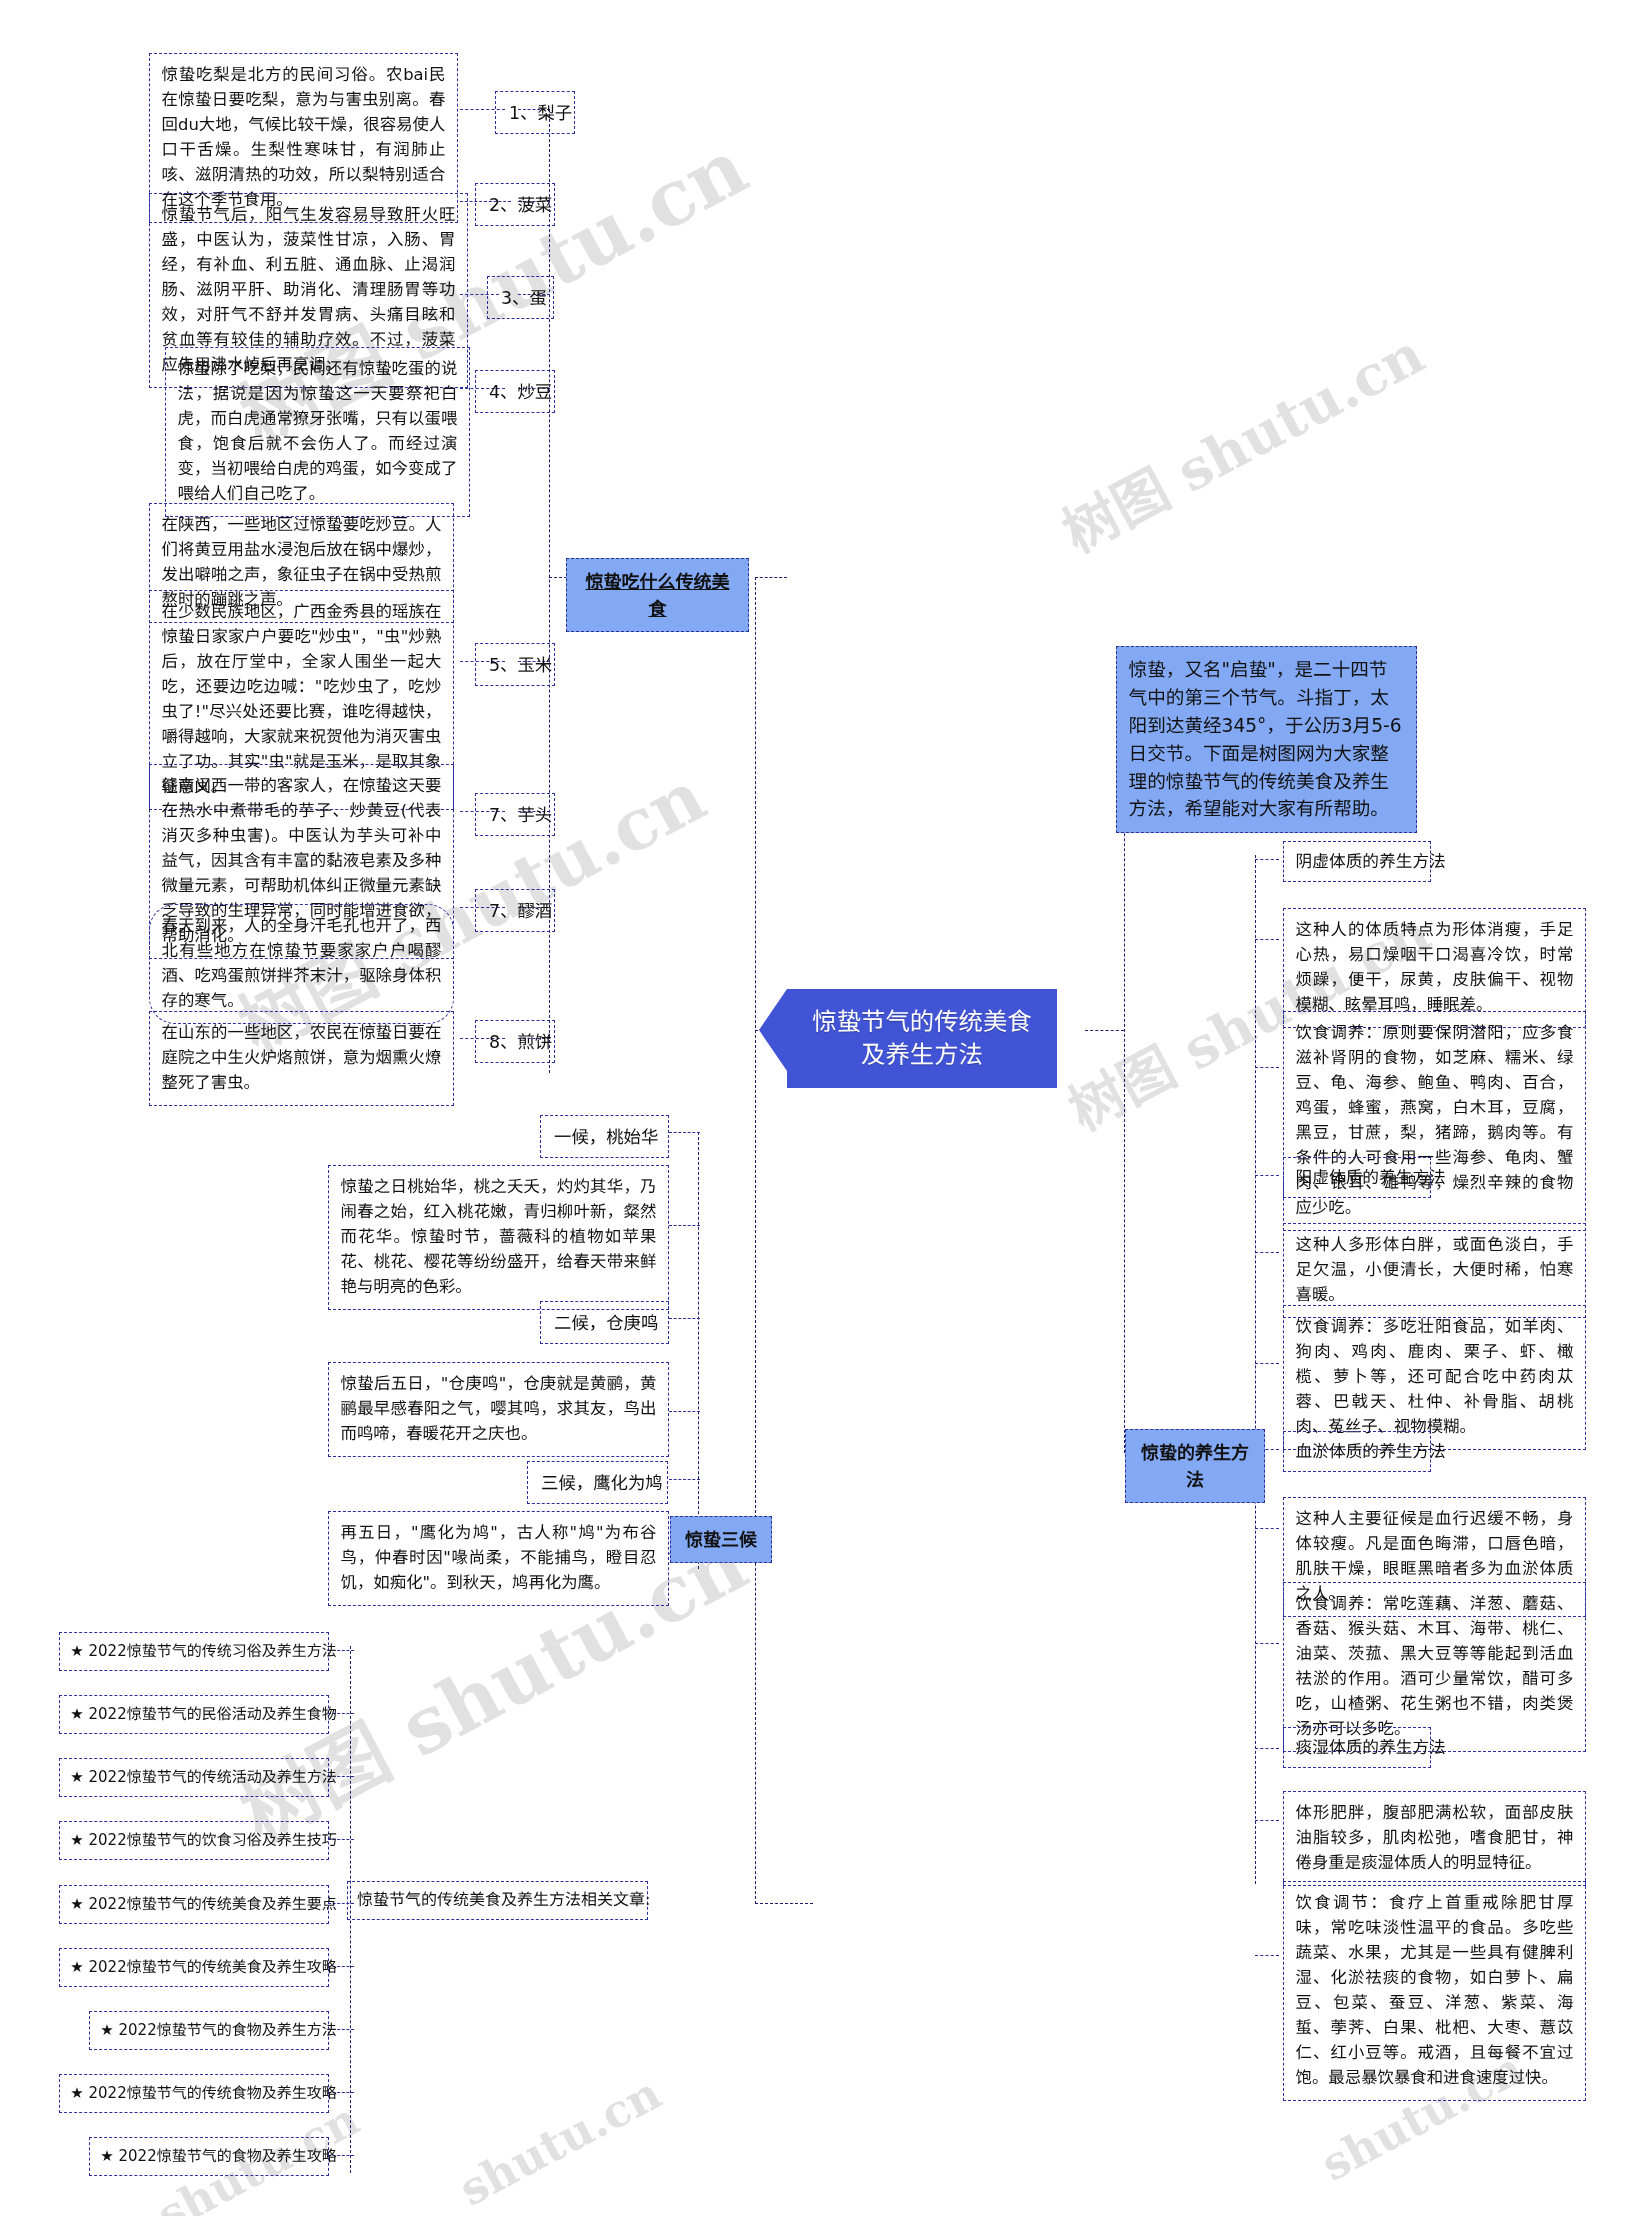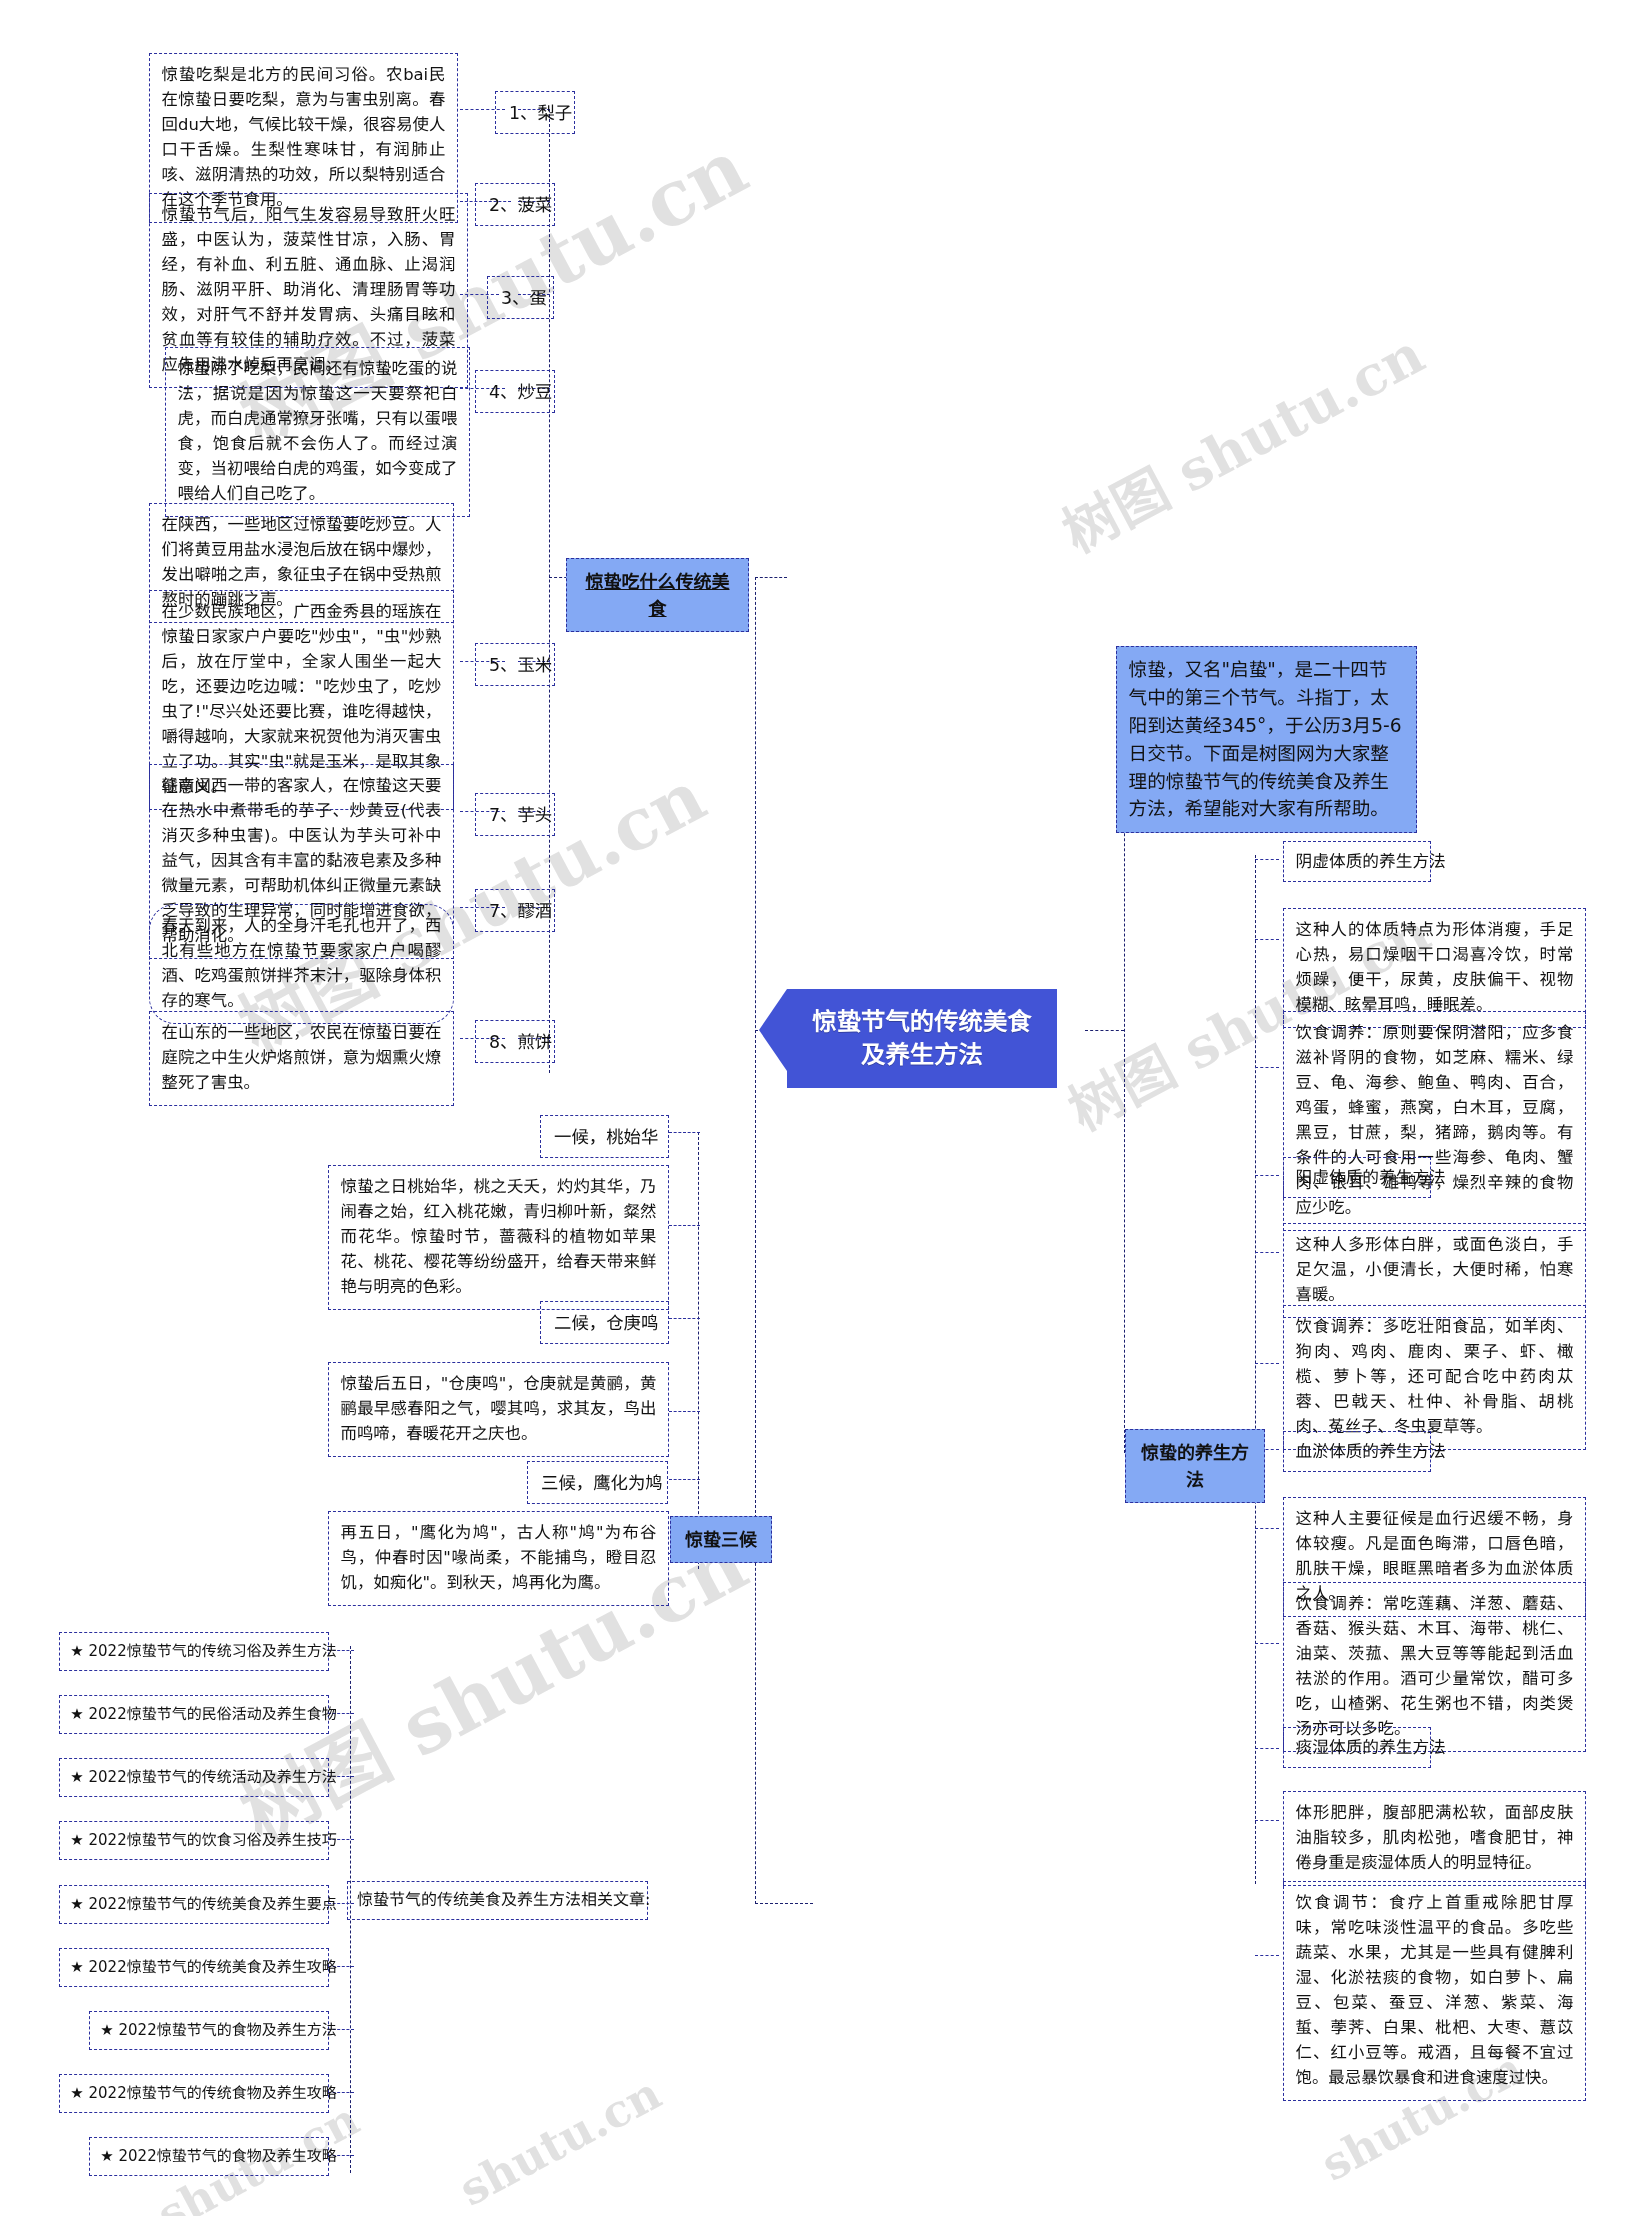--- a/index.html
+++ b/index.html
@@ -30,21 +30,21 @@
     line-height:1.5;
     font-size:16.7px;
     color:#111;
     z-index:3;
   }
   .node.center{
     border:none;
     background:#4254d6;
     color:#fff;
     font-size:24.4px;
-    font-weight:700;
+    font-weight:400;
     text-align:center;
     padding:16.7px 22px;
     line-height:1.35;
     z-index:4;
     text-shadow:0 0.6px 0 rgba(0,0,0,.25);
   }
   .node.center::before{
     content:"";
     position:absolute;
     left:-28px;top:0;
@@ -307,21 +307,21 @@
   <span>饮食调养：原则要保阴潜阳，应多食滋补肾阴的食物，如芝麻、糯米、绿豆、龟、海参、鲍鱼、鸭肉、百合，鸡蛋，蜂蜜，燕窝，白木耳，豆腐，黑豆，甘蔗，梨，猪蹄，鹅肉等。有条件的人可食用一些海参、龟肉、蟹肉、银耳、雄鸭等，燥烈辛辣的食物应少吃。</span>
 </div>
 
 <div class="node small" style="left:1283px;top:1157px;width:148px;">
   <span>阳虚体质的养生方法</span>
 </div>
 <div class="node para" style="left:1283px;top:1223px;width:303px;">
   <span>这种人多形体白胖，或面色淡白，手足欠温，小便清长，大便时稀，怕寒喜暖。</span>
 </div>
 <div class="node para" style="left:1283px;top:1305px;width:303px;">
-  <span>饮食调养：多吃壮阳食品，如羊肉、狗肉、鸡肉、鹿肉、栗子、虾、橄榄、萝卜等，还可配合吃中药肉苁蓉、巴戟天、杜仲、补骨脂、胡桃肉、菟丝子、冬虫夏草等。</span>
+  <span>饮食调养：多吃壮阳食品，如羊肉、狗肉、鸡肉、鹿肉、栗子、虾、橄榄、萝卜等，还可配合吃中药肉苁蓉、巴戟天、杜仲、补骨脂、胡桃肉、菟丝子、视物模糊。</span>
 </div>
 
 <div class="node small" style="left:1283px;top:1431px;width:148px;">
   <span>血淤体质的养生方法</span>
 </div>
 <div class="node para" style="left:1283px;top:1497px;width:303px;">
   <span>这种人主要征候是血行迟缓不畅，身体较瘦。凡是面色晦滞，口唇色暗，肌肤干燥，眼眶黑暗者多为血淤体质之人。</span>
 </div>
 <div class="node para" style="left:1283px;top:1582px;width:303px;">
   <span>饮食调养：常吃莲藕、洋葱、蘑菇、香菇、猴头菇、木耳、海带、桃仁、油菜、茨菰、黑大豆等等能起到活血祛淤的作用。酒可少量常饮，醋可多吃，山楂粥、花生粥也不错，肉类煲汤亦可以多吃。</span>

